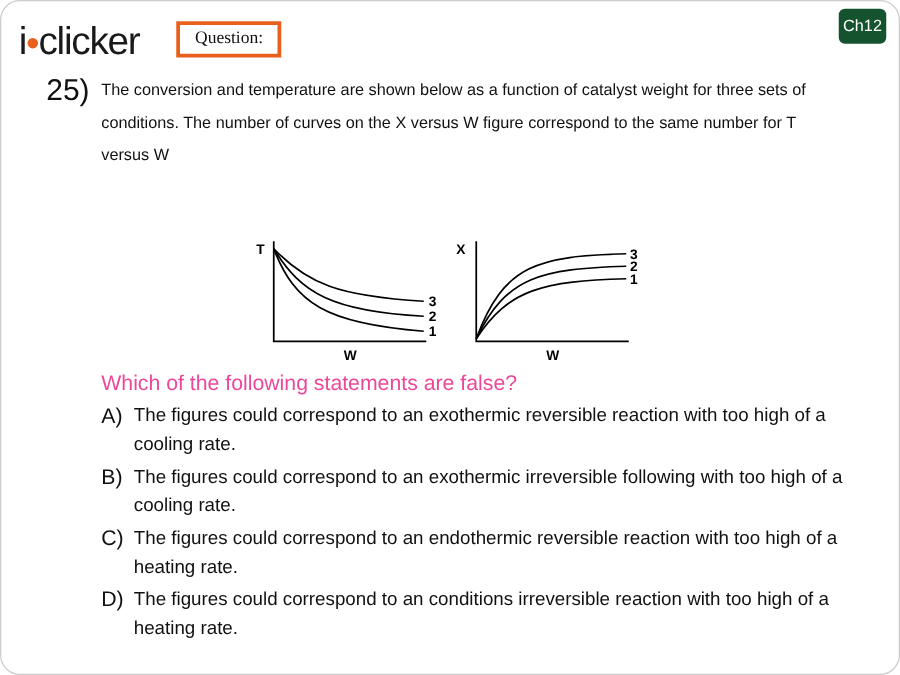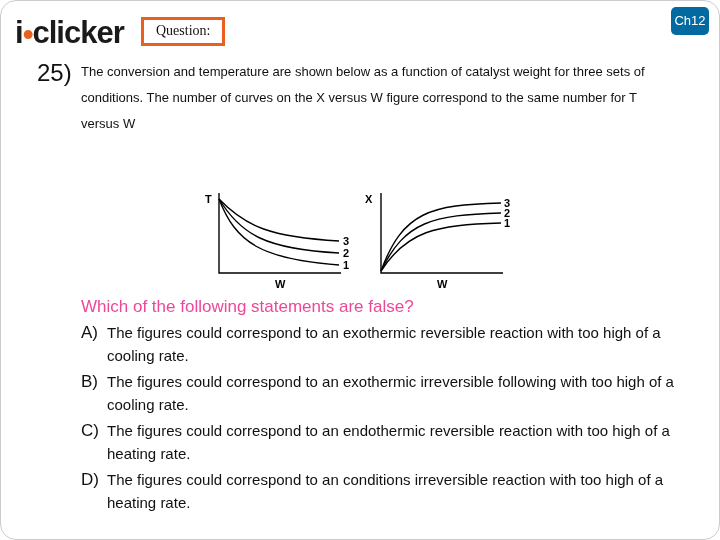--- a/index.html
+++ b/index.html
@@ -22,21 +22,21 @@
     border: 1px solid #cccccc;
     border-radius: 16px;
     overflow: hidden;
   }
   
   .logo {
     position: absolute;
     left: 14px;
     top: 14px;
     font-size: 31px;
-    font-weight: bold;
+    font-weight: normal;
     letter-spacing: -1px;
     color: #1a1a1a;
     font-family: "Liberation Sans", sans-serif;
   }
   .logo .dot {
     color: #e8601c;
     font-size: 31px;
     vertical-align: middle;
   }
   .question-box {
@@ -49,21 +49,21 @@
     font-size: 14px;
     color: #111111;
     font-family: "Liberation Serif", serif;
   }
   .chapter-badge {
     position: absolute;
     right: 10px;
     top: 6px;
     width: 38px;
     height: 28px;
-    background: #0369a1;
+    background: #14532d;
     border-radius: 5px;
     color: #ffffff;
     font-size: 13px;
     text-align: center;
     line-height: 28px;
     font-family: "Liberation Sans", sans-serif;
   }
   
   .qnum {
     position: absolute;

